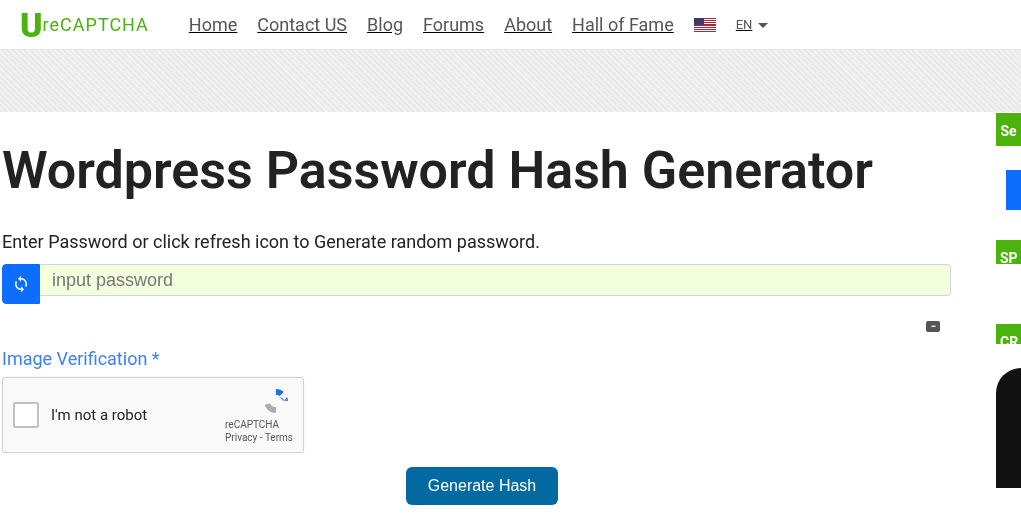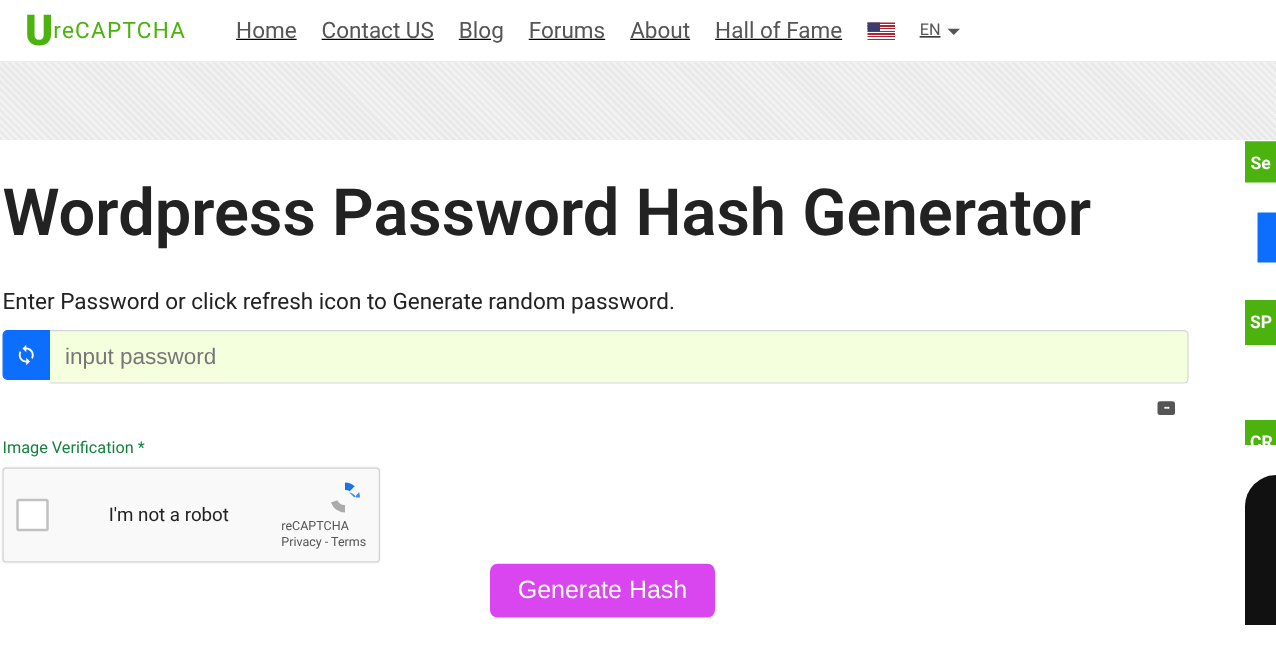--- a/index.html
+++ b/index.html
@@ -117,21 +117,21 @@
     display: flex;
     align-items: center;
     justify-content: center;
     cursor: pointer;
     border: 1px solid #0d6efd;
     border-radius: 4px 0 0 4px;
   }
   .refresh-icon { width: 18px; height: 18px; }
   .pw-input {
     flex: 1;
-    height: 43px;
+    height: 32px;
     border: 1px solid #ced4da;
     border-left: none;
     border-radius: 0 4px 4px 0;
     background: #f4ffde;
     padding: 0 12px;
     font-size: 18px;
     color: #777;
     outline: none;
   }
   .pw-input::placeholder { color: #777; }
@@ -141,60 +141,59 @@
     top: 181px;
     width: 14px; height: 11px;
     background: #555;
     border-radius: 2px;
     display:flex;align-items:center;justify-content:center;
   }
   .key-badge span { color:#fff; font-size:7px; letter-spacing:-1px; }
 
   
   .verify-label {
-    font-size: 13px;
-    color: #15803d;
+    font-size: 18px;
+    color: #3b82f6;
     margin-top: 44px;
     margin-bottom: 8px;
   }
   .recaptcha {
     width: 302px;
     height: 76px;
     border: 1px solid #d3d3d3;
     border-radius: 3px;
     background: #f9f9f9;
     display: flex;
     align-items: center;
     padding: 0 10px;
     box-shadow: 0 0 2px rgba(0,0,0,0.08);
     cursor: pointer;
-    gap: 36px;
   }
   .recaptcha-check {
     width: 26px; height: 26px;
     border: 2px solid #c1c1c1;
     border-radius: 2px;
     background: #fff;
     margin-right: 12px;
   }
   .recaptcha-label { font-size: 15px; color: #222; flex:1; }
   .recaptcha-right { font-size: 10px; color: #555; line-height: 1.3; }
   .recaptcha-logo { width: 34px; height: 30px; margin: 0 0 2px auto; display:block; }
   .recaptcha-right a { color:#555; text-decoration:none; }
 
   
   .gen-btn {
     display: block;
-    background: #d946ef;
+    background: #0369a1;
     color: #fff;
-    font-size: 20px;
+    font-size: 16px;
     padding: 10px 22px;
     border: none;
     border-radius: 6px;
-    margin: 1px auto 0;
+    margin: 14px auto 0;
     cursor: pointer;
   }
   .gen-wrap { width: 960px; text-align: center; }
 
   
   .side {
     position: absolute;
     right: 0;
     top: 113px;
     width: 25px;
@@ -205,21 +204,21 @@
   }
   .side-box {
     color: #fff;
     font-size: 14px;
     font-weight: 700;
     padding: 10px 4px;
     overflow: hidden;
   }
   .sb1 { background:#4cb20d; height:33px; margin-bottom:24px;}
   .sb1b { background:#0d6efd; height:40px; margin-bottom:30px; margin-left:10px; width:15px;}
-  .sb2 { background:#4cb20d; height:36px; margin-bottom:60px;}
+  .sb2 { background:#4cb20d; height:24px; margin-bottom:60px;}
   .sb3 { background:#4cb20d; height:20px; margin-bottom:24px;}
   .sb4 { background:#111; height:120px; border-radius: 30px 0 0 0;}
 </style>
 </head>
 <body>
 
 <div class="navbar">
   <div class="logo">
     <span class="logo-u">U</span>
     <span class="logo-text">reCAPTCHA</span>

